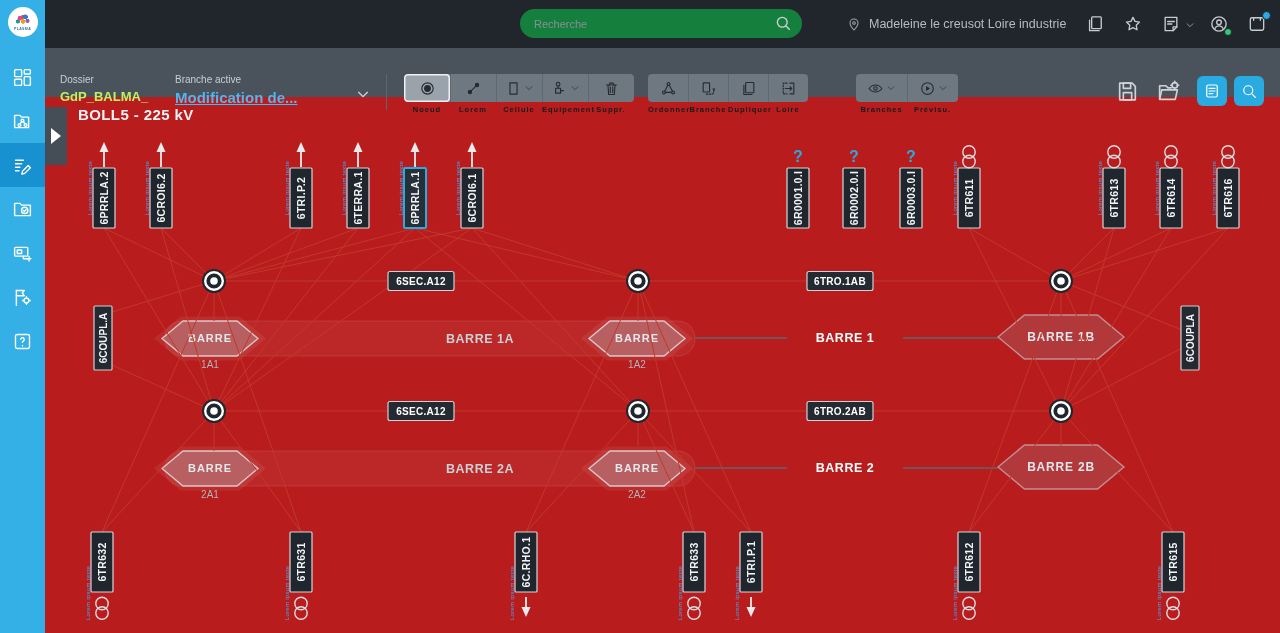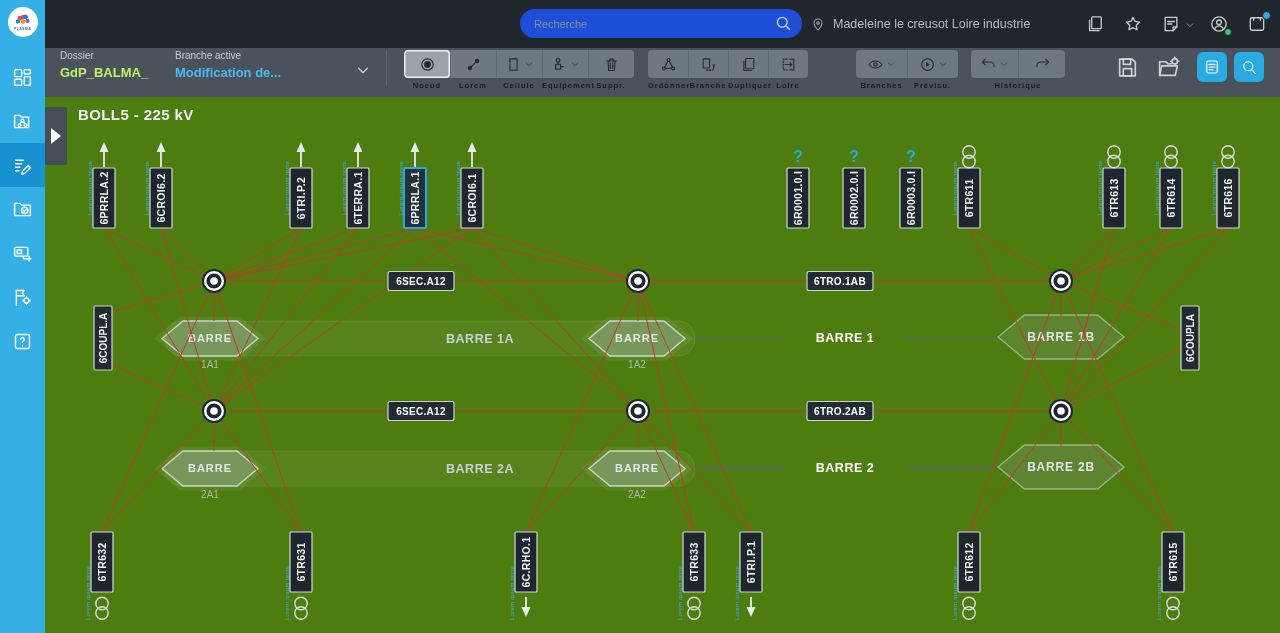--- a/index.html
+++ b/index.html
@@ -18,44 +18,44 @@
        radial-gradient(circle at 78% 60%, #9b59b6 0 1.8px, transparent 2.3px),
        radial-gradient(circle at 18% 65%, #16a085 0 1.8px, transparent 2.3px),
        radial-gradient(circle at 48% 30%, #e74c3c 0 1.6px, transparent 2.1px)}
   .logo-text{font-size:3.5px;font-weight:bold;color:#2a6fb0;letter-spacing:.4px;margin-top:1px}
   .nav-item{width:45px;height:44px;display:flex;align-items:center;justify-content:center;color:#fff;cursor:pointer}
   .nav-item.active{background:#1791cf}
   .nav-item svg{width:21px;height:21px}
 
   
   .topbar{position:absolute;left:45px;top:0;width:1235px;height:48px;background:#21262d;z-index:5}
-  .search{position:absolute;left:475px;top:9px;width:282px;height:29px;border-radius:15px;background:#1d4ed8}
+  .search{position:absolute;left:475px;top:9px;width:282px;height:29px;border-radius:15px;background:#15803d}
   .search input{position:absolute;left:14px;top:0;width:230px;height:29px;background:transparent;border:none;outline:none;
                 color:#e7eaed;font-size:11px;font-family:"Liberation Sans",sans-serif}
   .search input::placeholder{color:#878f97}
   .search .mag{position:absolute;right:10px;top:5px;width:18px;height:18px;color:#ced3d8}
-  .location{position:absolute;left:765px;top:0;height:48px;display:flex;align-items:center;gap:7px;color:#b5bcc3;font-size:12.5px}
+  .location{position:absolute;left:801px;top:0;height:48px;display:flex;align-items:center;gap:7px;color:#b5bcc3;font-size:12.5px}
   .location svg{width:16px;height:16px;color:#9aa2aa}
   .top-icons{position:absolute;right:12px;top:0;height:48px;display:flex;align-items:center;gap:17px}
   .tico{position:relative;width:21px;height:21px;color:#c6cbd1;cursor:pointer;display:flex;align-items:center}
   .tico svg{width:20px;height:20px}
   .tico .chev{position:absolute;right:-13px;top:6px;width:10px;height:10px}
   .dot{position:absolute;border-radius:50%;border:1.5px solid #21262d}
   .dot.green{width:8px;height:8px;background:#2ecc71;right:-2px;bottom:-1px}
   .dot.blue{width:9px;height:9px;background:#29abe2;right:-3px;top:-3px}
   .tico.has-chev{margin-right:10px}
 
   
   .toolbar{position:absolute;left:45px;top:48px;width:1235px;height:49px;background:#4a535c;z-index:5;
-           display:flex;align-items:flex-start;padding:2px 16px 0 15px}
+           display:flex;align-items:flex-start;padding:26px 16px 0 15px}
   .fields{position:relative;width:327px;height:38px;flex:none}
   .fld{position:absolute;top:0}
   .fld .lab{font-size:10px;color:#c7ced4}
   .fld .val{font-size:13px;font-weight:bold;color:#bef264;margin-top:4px}
-  .fld .val.link{color:#4cb8f2;font-size:13px;cursor:pointer}
+  .fld .val.link{color:#4cb8f2;font-size:15px;text-decoration:underline;cursor:pointer}
   .fld.f1{left:0}.fld.f2{left:115px}
   .fields .chev-big{position:absolute;left:295px;top:12px;width:16px;height:16px;color:#cfd5da}
   .fields::after{content:"";position:absolute;right:0;top:0;width:1px;height:36px;background:#5d666f}
 
   .tgroup{flex:none;display:flex;flex-direction:column}
   .tgroup.g1{margin-left:17px}.tgroup.g2{margin-left:14px}.tgroup.g3{margin-left:48px}.tgroup.g4{margin-left:13px}
   .btnrow{display:flex;background:#6e7881;border-radius:4px;overflow:hidden}
   .tbtn{width:46px;height:28px;display:flex;align-items:center;justify-content:center;gap:2px;color:#262b31;cursor:pointer;background:transparent;border:none;border-left:1px solid #5f6871}
   .tbtn:first-child{border-left:none}
   .g2 .tbtn{width:40px}.g3 .tbtn{width:51px}.g4 .tbtn{width:47px}
@@ -68,21 +68,21 @@
 
   .tb-right{margin-left:auto;display:flex;align-items:center;gap:16px;padding-top:2px}
   .tb-ico{width:25px;height:25px;color:#cdd3d8;cursor:pointer}
   .tb-ico svg{width:25px;height:25px}
   .accent-btn{width:30px;height:30px;border-radius:6px;background:#29abe2;border:none;color:#fff;cursor:pointer;
               display:flex;align-items:center;justify-content:center}
   .accent-btn svg{width:18px;height:18px}
   .accent-btn + .accent-btn{margin-left:-9px}
 
   
-  .canvas{position:absolute;left:45px;top:97px;width:1235px;height:536px;background:#4d7c0f}
+  .canvas{position:absolute;left:45px;top:97px;width:1235px;height:536px;background:#b91c1c}
   .expander{position:absolute;left:0;top:10px;width:22px;height:58px;background:#454e57;cursor:pointer;
             display:flex;align-items:center;justify-content:center}
   .expander .tri{width:0;height:0;border-left:10px solid #fff;border-top:8px solid transparent;border-bottom:8px solid transparent}
   .diag-title{position:absolute;left:33px;top:9px;font-size:15px;font-weight:bold;color:#eef1f3;letter-spacing:.4px}
   #diagram{position:absolute;left:0;top:0}
   #diagram text{font-family:"Liberation Sans",sans-serif}
 </style>
 </head>
 <body>
 
@@ -326,42 +326,20 @@
             <path d="M10 8.6l5.6 3.4L10 15.4z" fill="currentColor" stroke="none"></path>
           </svg>
           <svg class="chev" viewBox="0 0 24 24" fill="none" stroke="currentColor" stroke-width="1.6" stroke-linecap="round" stroke-linejoin="round">
             <path d="M5 9l7 7 7-7"></path>
           </svg>
         </button>
       </div>
       <div class="lblrow">
         <span class="tlbl">Branches</span>
         <span class="tlbl">Prévisu.</span>
-      </div>
-    </div>
-    <div class="tgroup g4">
-      <div class="btnrow">
-        <button class="tbtn">
-          <svg class="" viewBox="0 0 24 24" fill="none" stroke="currentColor" stroke-width="1.6" stroke-linecap="round" stroke-linejoin="round">
-            <path d="M7.5 4.5L3.5 8.5l4 4"></path>
-            <path d="M3.5 8.5H14a6 6 0 0 1 6 6v.5"></path>
-          </svg>
-          <svg class="chev" viewBox="0 0 24 24" fill="none" stroke="currentColor" stroke-width="1.6" stroke-linecap="round" stroke-linejoin="round">
-            <path d="M5 9l7 7 7-7"></path>
-          </svg>
-        </button>
-        <button class="tbtn">
-          <svg class="" viewBox="0 0 24 24" fill="none" stroke="currentColor" stroke-width="1.6" stroke-linecap="round" stroke-linejoin="round">
-            <path d="M16.5 4.5l4 4-4 4"></path>
-            <path d="M20.5 8.5H10a6 6 0 0 0-6 6v.5"></path>
-          </svg>
-        </button>
-      </div>
-      <div class="lblrow">
-        <span class="tlbl">Historique</span>
       </div>
     </div>
     <div class="tb-right" id="tb-right">
       <span class="tb-ico"><svg class="" viewBox="0 0 24 24" fill="none" stroke="currentColor" stroke-width="1.6" stroke-linecap="round" stroke-linejoin="round">
           <path d="M4.5 4h12l3 3v13h-15z"></path>
           <rect x="8" y="13" width="8" height="7"></rect>
           <rect x="8" y="4" width="7" height="5"></rect>
         </svg></span>
       <span class="tb-ico"><svg class="" viewBox="0 0 24 24" fill="none" stroke="currentColor" stroke-width="1.6" stroke-linecap="round" stroke-linejoin="round">
           <path d="M3.5 19.5l2-9h15l-2 9z"></path>

